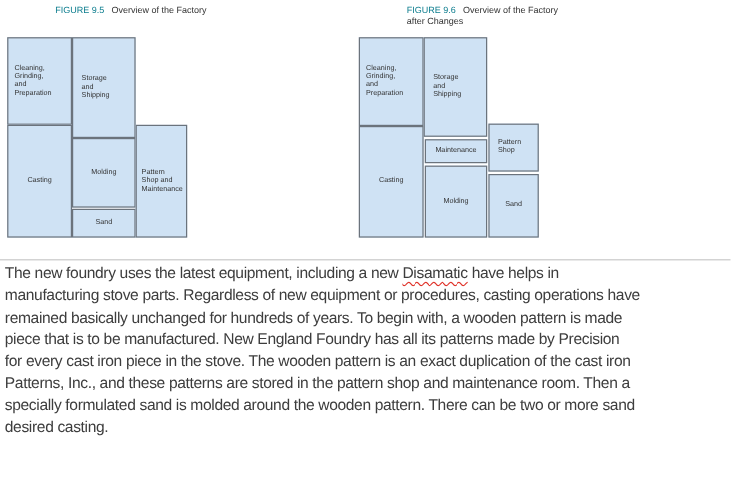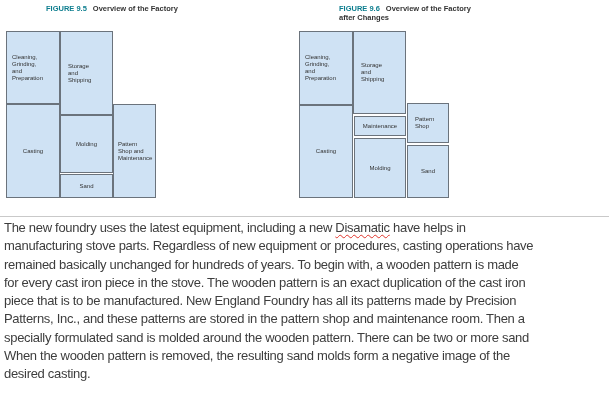--- a/index.html
+++ b/index.html
@@ -13,21 +13,21 @@
   }
 
   
   .figure { position: absolute; top: 4px; }
   .figure-95 { left: 6px; }
   .figure-96 { left: 299px; }
 
   .fig-title {
     width: 132px;
     font-size: 7.5px;
-    font-weight: bold;
+    font-weight: normal;
     line-height: 9px;
     color: #333333;
     letter-spacing: 0;
     padding-left: 40px;
   }
   .fig-label { color: #0c7d8e; margin-right: 6px; }
 
   .diagram {
     position: absolute;
     top: 27px;
@@ -169,21 +169,20 @@
   </section>
 
   <div class="divider"></div>
 
   <div class="article">
     <div class="text-line">
       <span>The new foundry uses the latest equipment, including a new </span><span class="misspelled">Disamatic</span><span> have helps in</span>
     </div>
     <div class="text-line">manufacturing stove parts. Regardless of new equipment or procedures, casting operations have</div>
     <div class="text-line">remained basically unchanged for hundreds of years. To begin with, a wooden pattern is made</div>
+    <div class="text-line">piece that is to be manufactured. New England Foundry has all its patterns made by Precision</div>
     <div class="text-line">for every cast iron piece in the stove. The wooden pattern is an exact duplication of the cast iron</div>
-    <div class="text-line">piece that is to be manufactured. New England Foundry has all its patterns made by Precision</div>
     <div class="text-line">Patterns, Inc., and these patterns are stored in the pattern shop and maintenance room. Then a</div>
     <div class="text-line">specially formulated sand is molded around the wooden pattern. There can be two or more sand</div>
-    <div class="text-line">When the wooden pattern is removed, the resulting sand molds form a negative image of the</div>
     <div class="text-line">desired casting.</div>
   </div>
 
 </div>
 
 </body></html>

